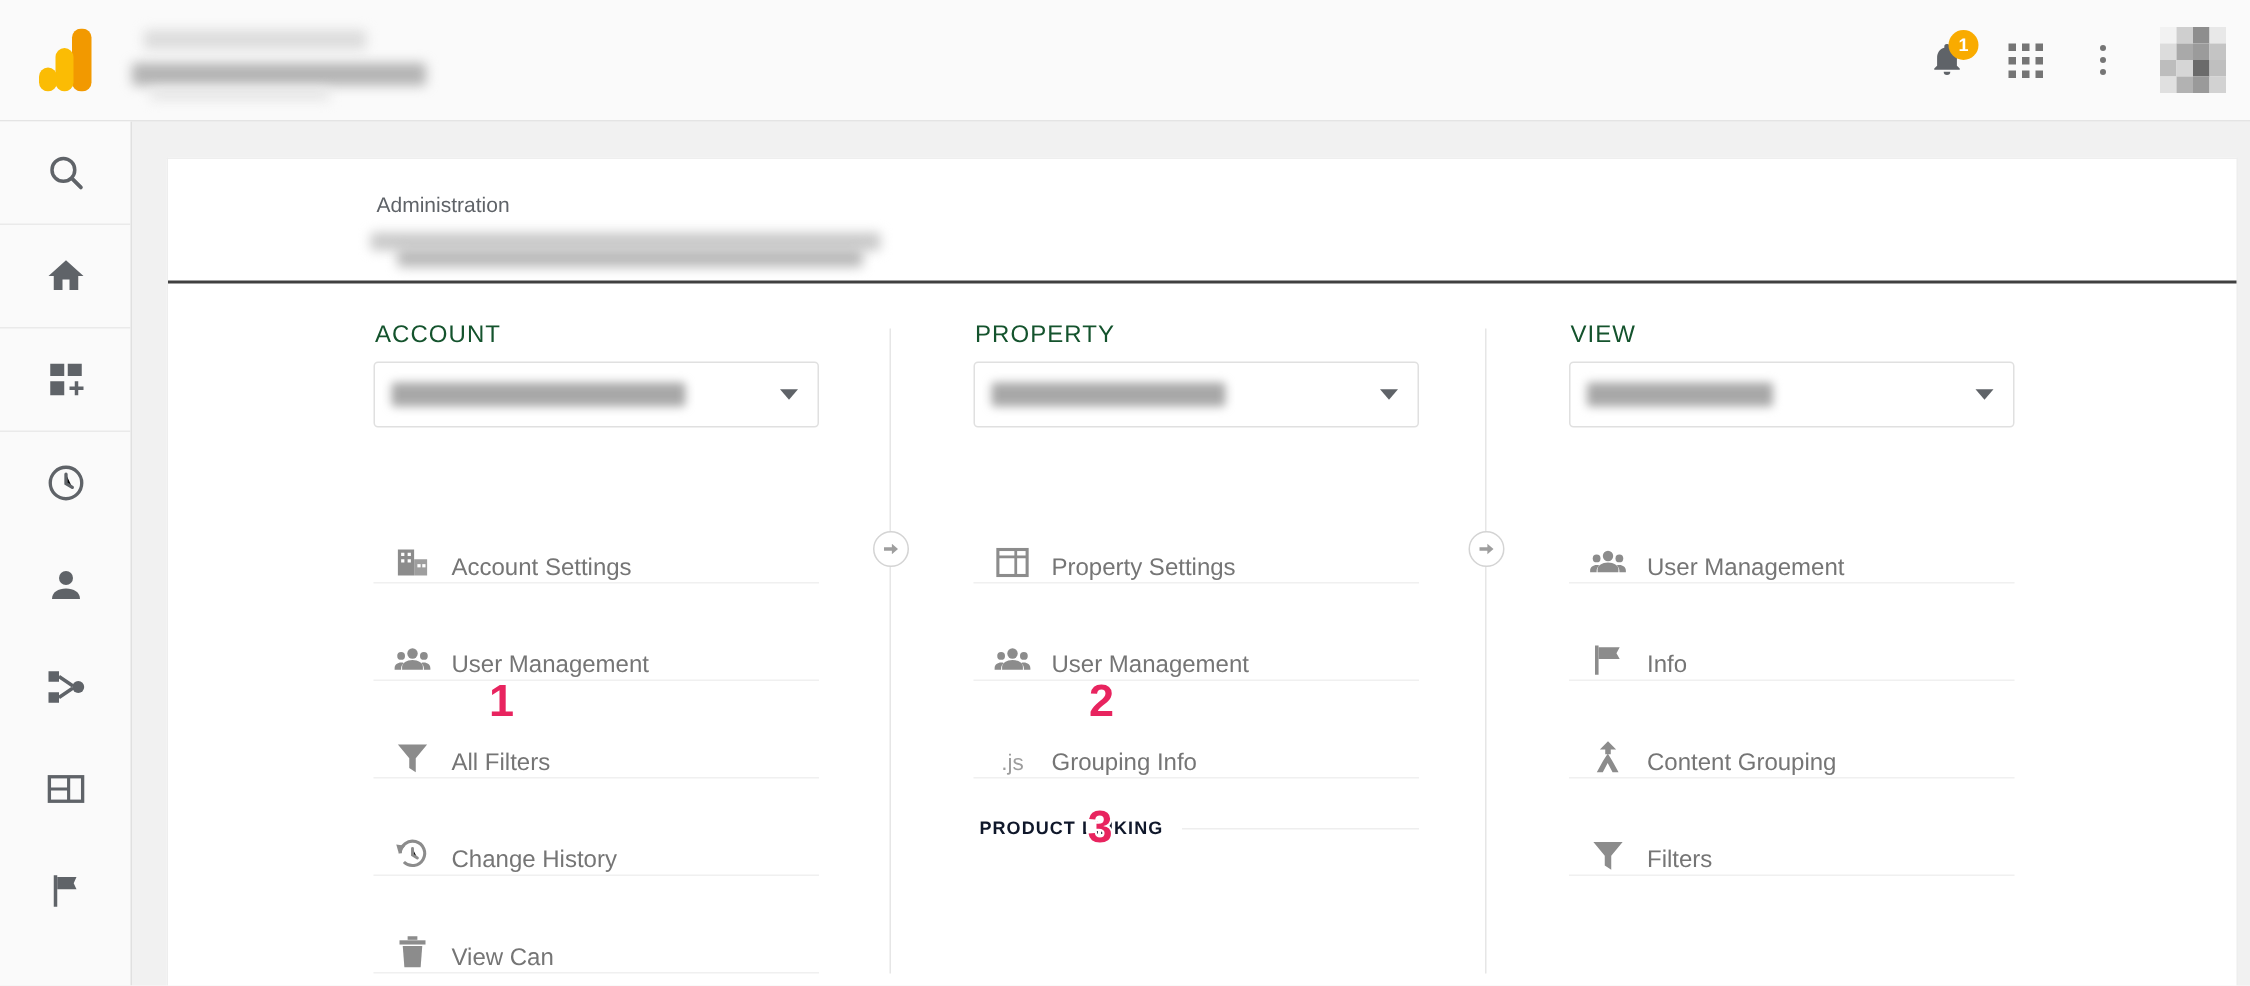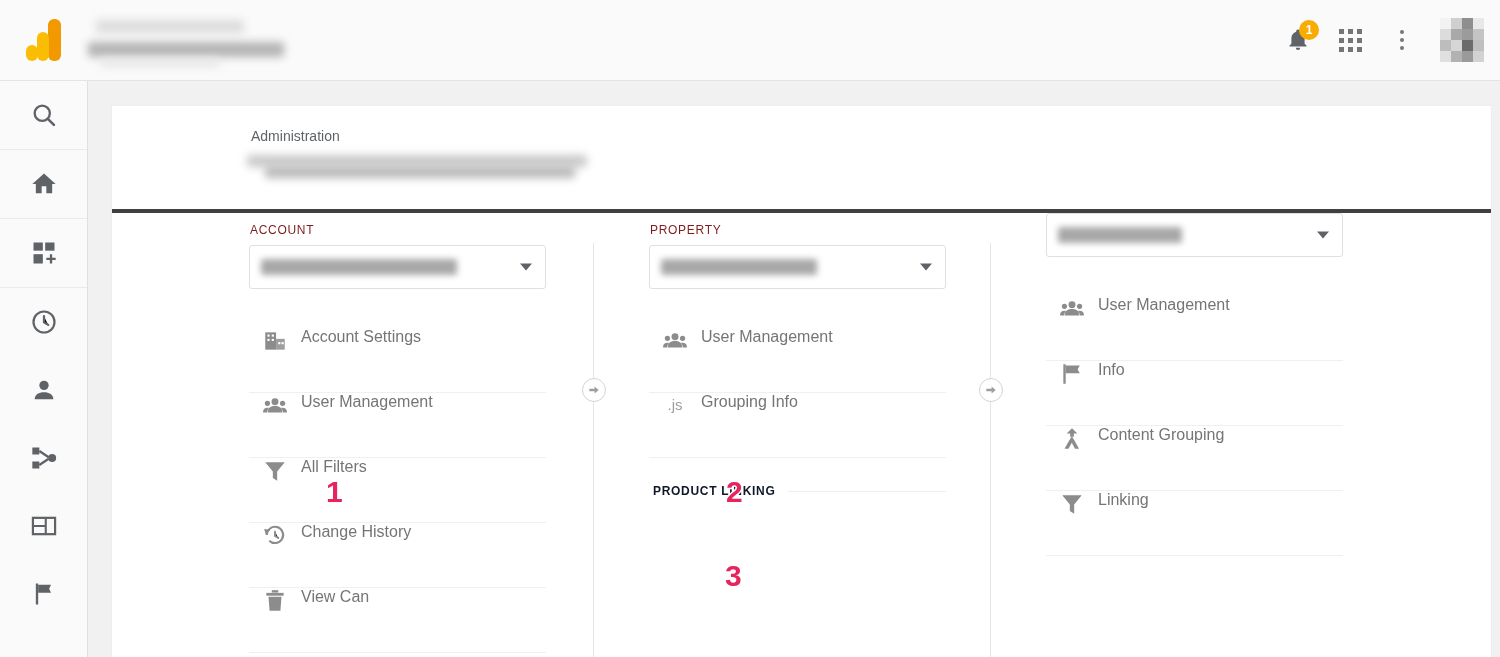--- a/index.html
+++ b/index.html
@@ -63,58 +63,58 @@
     cursor: pointer;
   }
   .rail-sep { height: 1px; background: #eaeaea; margin: 0; }
 
   
   .card {
     position: absolute; left: 111px; top: 105px;
     width: 1381px; height: 560px; background: #fff;
     border: 1px solid #eeeeee; border-bottom: none;
   }
-  .card-head { height: 107px; border-bottom: 4px solid #404040; position: relative; }
+  .card-head { height: 83px; border-bottom: 2px solid #404040; position: relative; }
   .admin-title {
     position: absolute; left: 139px; top: 22px;
     font-size: 14px; color: #5f6368;
   }
   .head-blur { position: absolute; left: 135px; top: 44px; width: 350px; height: 30px; }
   .hb1 { left: 0px;  top: 5px;  width: 340px; height: 12px; background: #c9c9c9; filter: blur(4px); position: absolute; border-radius: 2px; }
   .hb2 { left: 18px; top: 16px; width: 310px; height: 12px; background: #b8b8b8; filter: blur(4px); position: absolute; border-radius: 2px; }
 
   
   .cols { position: relative; height: 460px; }
   .col { position: absolute; top: 0; width: 300px; }
   .col-account  { left: 137px; }
   .col-property { left: 537px; }
   .col-view     { left: 934px; }
 
   .col-label {
-    font-size: 12px; letter-spacing: 0.7px; color: #7f1d1d;
-    margin: 10px 0 8px 1px; text-transform: uppercase;
+    font-size: 16px; letter-spacing: 0.7px; color: #14532d;
+    margin: 26px 0 8px 1px; text-transform: uppercase;
   }
   .select {
     position: relative; width: 297px; height: 44px;
     border: 1px solid #e0e0e0; border-radius: 3px; background: #fff;
     display: flex; align-items: center; cursor: pointer;
   }
   .sel-blur { margin-left: 11px; height: 16px; border-radius: 2px; filter: blur(3.2px); background: #a8a8a8; }
   .sel-blur.w1 { width: 196px; }
   .sel-blur.w2 { width: 156px; }
   .sel-blur.w3 { width: 124px; }
   .caret {
     position: absolute; right: 13px; top: 50%; transform: translateY(-50%);
     width: 0; height: 0; border-left: 6px solid transparent; border-right: 6px solid transparent;
     border-top: 7px solid #5f6368;
   }
 
   .menu { margin-top: 39px; width: 297px; }
   .menu-item {
-    height: 65px; display: flex; align-items: flex-start;
+    height: 65px; display: flex; align-items: flex-end;
     border-bottom: 1px solid #f0f0f0; cursor: pointer; position: relative;
   }
   .mi-icon { width: 52px; display: flex; align-items: center; justify-content: center; flex: 0 0 52px; }
   .mi-label { font-size: 16px; color: #757575; }
 
   .section-head {
     height: 52px; display: flex; align-items: center; gap: 12px;
     font-size: 12px; font-weight: bold; letter-spacing: 0.7px; color: #0f172a;
     margin-left: 4px; padding-top: 14px;
   }
@@ -370,20 +370,29 @@
       <div class="col col-property">
         <div class="col-label">PROPERTY</div>
         <div class="select">
           <span class="sel-blur w2"></span>
           <span class="caret"></span>
         </div>
         <div class="menu">
           <div class="menu-item">
             <span class="mi-icon">
               <svg width="26" height="26" viewBox="0 0 24 24">
+                <rect x="3" y="4" width="18" height="16" fill="none" stroke="#8c8c8c" stroke-width="1.9"></rect>
+                <path stroke="#8c8c8c" stroke-width="1.7" d="M14 4v16M3 8.5h18"></path>
+              </svg>
+            </span>
+            <span class="mi-label">Property Settings</span>
+          </div>
+          <div class="menu-item">
+            <span class="mi-icon">
+              <svg width="26" height="26" viewBox="0 0 24 24">
                 <circle cx="12" cy="8" r="3.2" fill="#8c8c8c"></circle>
                 <circle cx="5" cy="9.5" r="2.4" fill="#8c8c8c"></circle>
                 <circle cx="19" cy="9.5" r="2.4" fill="#8c8c8c"></circle>
                 <path fill="#8c8c8c" d="M12 12c-3.6 0-6.4 1.8-6.4 4.2V18h12.8v-1.8C18.4 13.8 15.6 12 12 12z"></path>
                 <path fill="#8c8c8c" d="M1 17c0-2 1.8-3.4 4-3.4.6 0 1.1.1 1.6.2-1 .9-1.6 2-1.6 3.2V18H1zM23 17c0-2-1.8-3.4-4-3.4-.6 0-1.1.1-1.6.2 1 .9 1.6 2 1.6 3.2V18h4z"></path>
               </svg>
             </span>
             <span class="mi-label">User Management</span>
           </div>
           <div class="menu-item">
@@ -395,20 +404,21 @@
             <span class="mi-label">Grouping Info</span>
           </div>
           <div class="section-head">
             <span>PRODUCT LINKING</span>
             <span class="section-rule"></span>
           </div>
         </div>
       </div>
 
       <div class="col col-view">
+        <div class="col-label">VIEW</div>
         <div class="select">
           <span class="sel-blur w3"></span>
           <span class="caret"></span>
         </div>
         <div class="menu">
           <div class="menu-item">
             <span class="mi-icon">
               <svg width="26" height="26" viewBox="0 0 24 24">
                 <circle cx="12" cy="8" r="3.2" fill="#8c8c8c"></circle>
                 <circle cx="5" cy="9.5" r="2.4" fill="#8c8c8c"></circle>
@@ -436,20 +446,20 @@
               </svg>
             </span>
             <span class="mi-label">Content Grouping</span>
           </div>
           <div class="menu-item">
             <span class="mi-icon">
               <svg width="26" height="26" viewBox="0 0 24 24">
                 <path fill="#8c8c8c" d="M3 4h18l-7 8.5V21l-4-2.5v-6z"></path>
               </svg>
             </span>
-            <span class="mi-label">Linking</span>
+            <span class="mi-label">Filters</span>
           </div>
         </div>
       </div>
 
     </div>
   </div>
 </div>
 
 </body></html>

